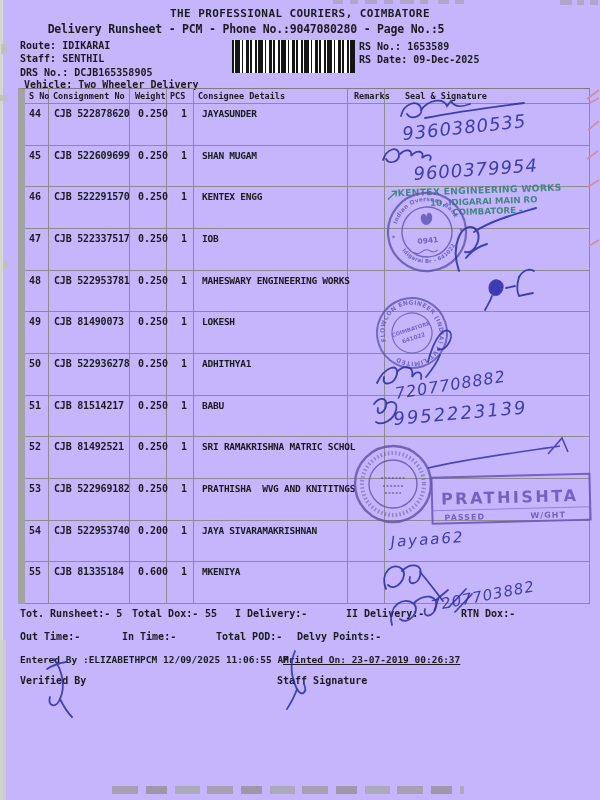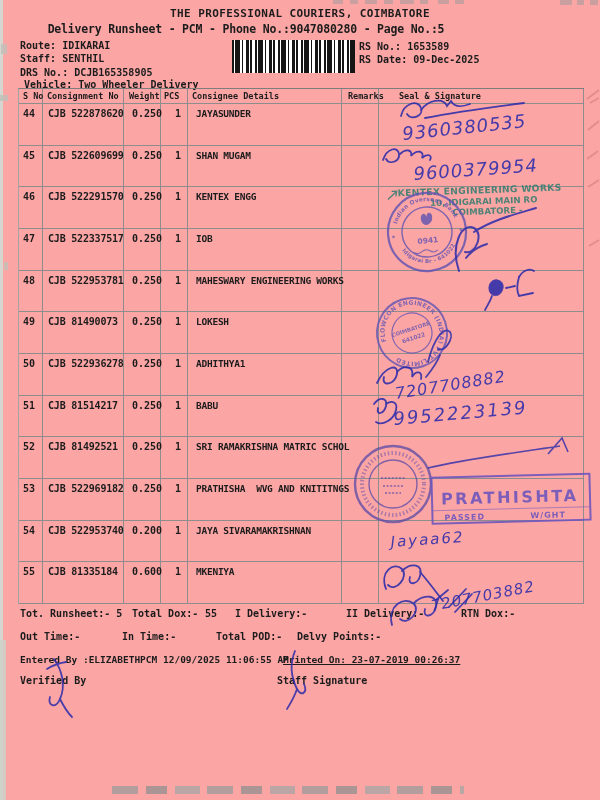--- a/index.html
+++ b/index.html
@@ -1,30 +1,30 @@
 <!DOCTYPE html>
 <html><head>
 <meta charset="utf-8">
 <style>
   html,body{margin:0;padding:0;background:#ffffff;}
-  .page{position:relative;width:600px;height:800px;background:#fca5a5;overflow:hidden;
+  .page{position:relative;width:600px;height:800px;background:#c4b5fd;overflow:hidden;
         font-family:"DejaVu Sans Mono",monospace;color:#1c1c1c;}
   .t{position:absolute;white-space:pre;font-weight:bold;}
   .ttl1{left:0;top:7px;width:600px;text-align:center;font-size:11px;letter-spacing:.4px;}
   .ttl2{left:0;top:22px;width:492px;text-align:center;font-size:11.5px;letter-spacing:-.2px;}
   .i10{font-size:10px;text-align:center;}
   .i9{font-size:9.5px;}
   .barcode{position:absolute;left:232px;top:40px;width:123px;height:33px;
     background:repeating-linear-gradient(90deg,#151515 0 2px,#fff 2px 3px,#151515 3px 8px,
       #fff 8px 10px,#151515 10px 11px,#fff 11px 14px,#151515 14px 17px,#fff 17px 18px,
       #151515 18px 20px,#fff 20px 23px);}
   .tbl{position:absolute;left:18px;top:88px;width:565px;display:grid;
     grid-template-columns:24px 81px 37px 27px 154px 37px 205px;
     grid-template-rows:15px repeat(12,41.66px);
-    border-top:1px solid #7d7d7d;border-left:1px solid #a3a3a3;}
+    border-top:1px solid #7d7d7d;border-left:7px solid #a3a3a3;}
   .tbl>div{border-right:1px solid #8d8d8d;border-bottom:1px solid #8d8d8d;
     white-space:pre;overflow:visible;line-height:1.1;}
   .hc{font-size:8.5px;font-weight:bold;padding:3px 0 0 4px;}
   .tc{font-size:10px;font-weight:bold;padding:4px 0 0 4px;}
   .cno{padding-left:5px;letter-spacing:-.2px;}
   .wt{padding-left:8px;}
   .pcs{padding-left:14px;}
   .cons{padding-left:8px;font-size:9.5px;letter-spacing:-.25px;padding-top:5px;}
   .ovl{position:absolute;left:0;top:0;pointer-events:none;}
   .edgeL{position:absolute;left:0;top:0;width:3px;height:800px;background:#d6d6d0;}

